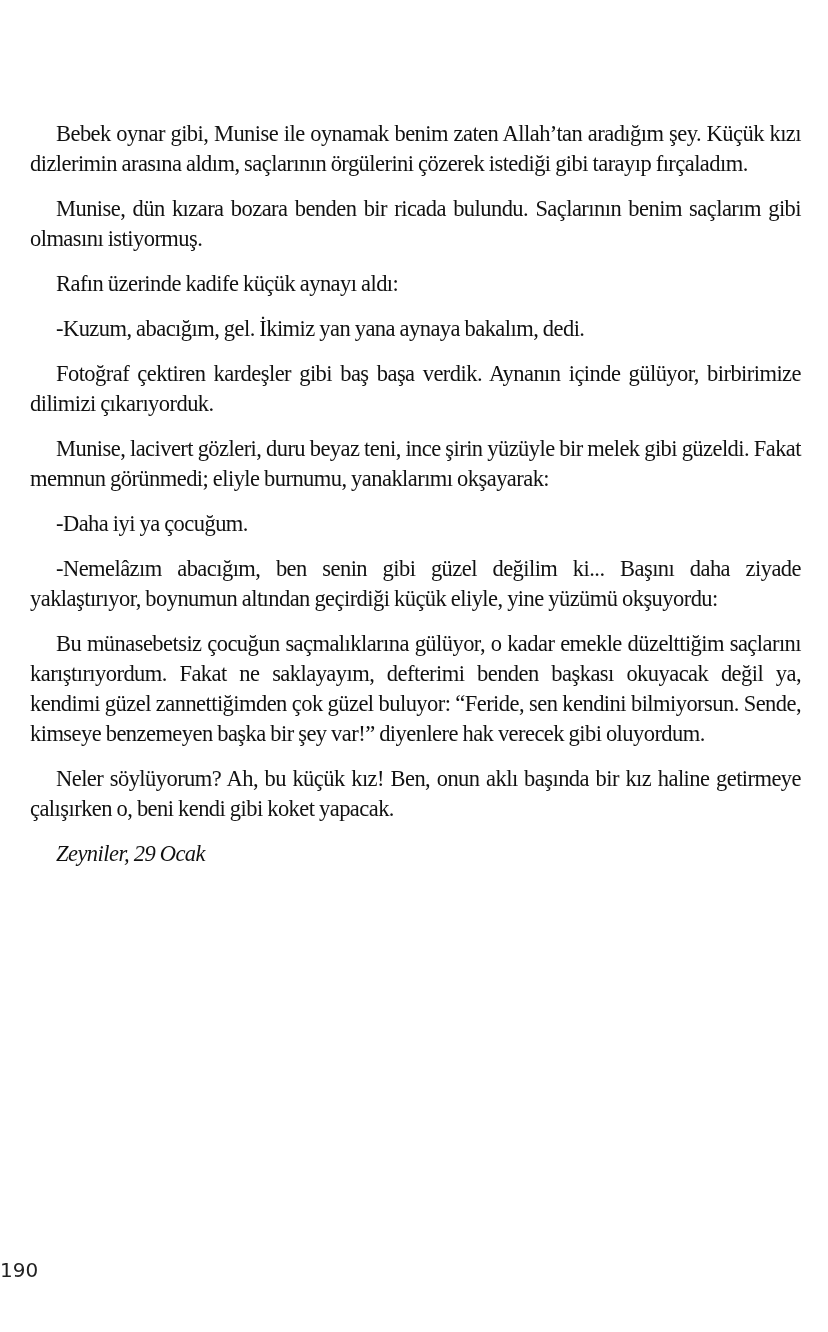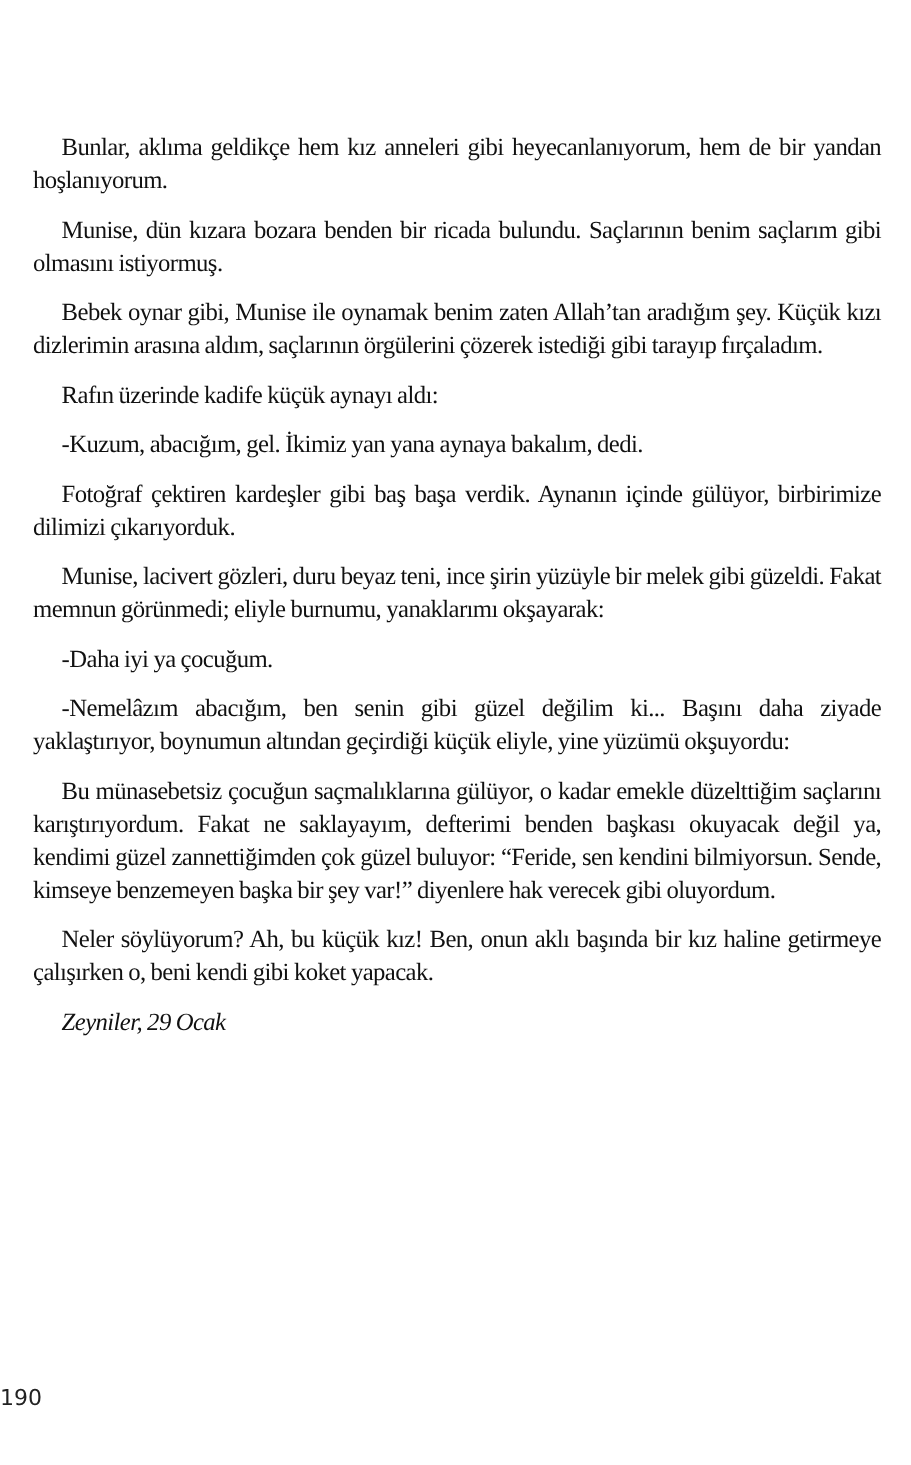--- a/index.html
+++ b/index.html
@@ -16,23 +16,22 @@
     .para.signature { font-weight: normal; font-style: italic; margin-top: 5px; }
     .page-number {
       position: absolute; top: 1258px; left: 0; width: 828px; 
       font-family: "DejaVu Sans", sans-serif; font-size: 20px; color: #222222;
     }
   </style>
 </head>
 <body>
 
 <div class="page">
-  <p class="para">Bunlar, aklıma geldikçe hem kız anneleri gibi heyecanlanıyorum, hem de bir yandan hoşlanıyorum.</p>
+  <p class="para">Bebek oynar gibi, Munise ile oynamak benim zaten Allah’tan aradığım şey. Küçük kızı dizlerimin arasına aldım, saçlarının örgülerini çözerek istediği gibi tarayıp fırçaladım.</p>
   <p class="para">Munise, dün kızara bozara benden bir ricada bulundu. Saçlarının benim saçlarım gibi olmasını istiyormuş.</p>
-  <p class="para">Bebek oynar gibi, Munise ile oynamak benim zaten Allah’tan aradığım şey. Küçük kızı dizlerimin arasına aldım, saçlarının örgülerini çözerek istediği gibi tarayıp fırçaladım.</p>
   <p class="para">Rafın üzerinde kadife küçük aynayı aldı:</p>
   <p class="para">-Kuzum, abacığım, gel. İkimiz yan yana aynaya bakalım, dedi.</p>
   <p class="para">Fotoğraf çektiren kardeşler gibi baş başa verdik. Aynanın içinde gülüyor, birbirimize dilimizi çıkarıyorduk.</p>
   <p class="para">Munise, lacivert gözleri, duru beyaz teni, ince şirin yüzüyle bir melek gibi güzeldi. Fakat memnun görünmedi; eliyle burnumu, yanaklarımı okşayarak:</p>
   <p class="para">-Daha iyi ya çocuğum.</p>
   <p class="para">-Nemelâzım abacığım, ben senin gibi güzel değilim ki... Başını daha ziyade yaklaştırıyor, boynumun altından geçirdiği küçük eliyle, yine yüzümü okşuyordu:</p>
   <p class="para">Bu münasebetsiz çocuğun saçmalıklarına gülüyor, o kadar emekle düzelttiğim saçlarını karıştırıyordum. Fakat ne saklayayım, defterimi benden başkası okuyacak değil ya, kendimi güzel zannettiğimden çok güzel buluyor: “Feride, sen kendini bilmiyorsun. Sende, kimseye benzemeyen başka bir şey var!” diyenlere hak verecek gibi oluyordum.</p>
   <p class="para">Neler söylüyorum? Ah, bu küçük kız! Ben, onun aklı başında bir kız haline getirmeye çalışırken o, beni kendi gibi koket yapacak.</p>
   <p class="para signature">Zeyniler, 29 Ocak</p>
 </div>

